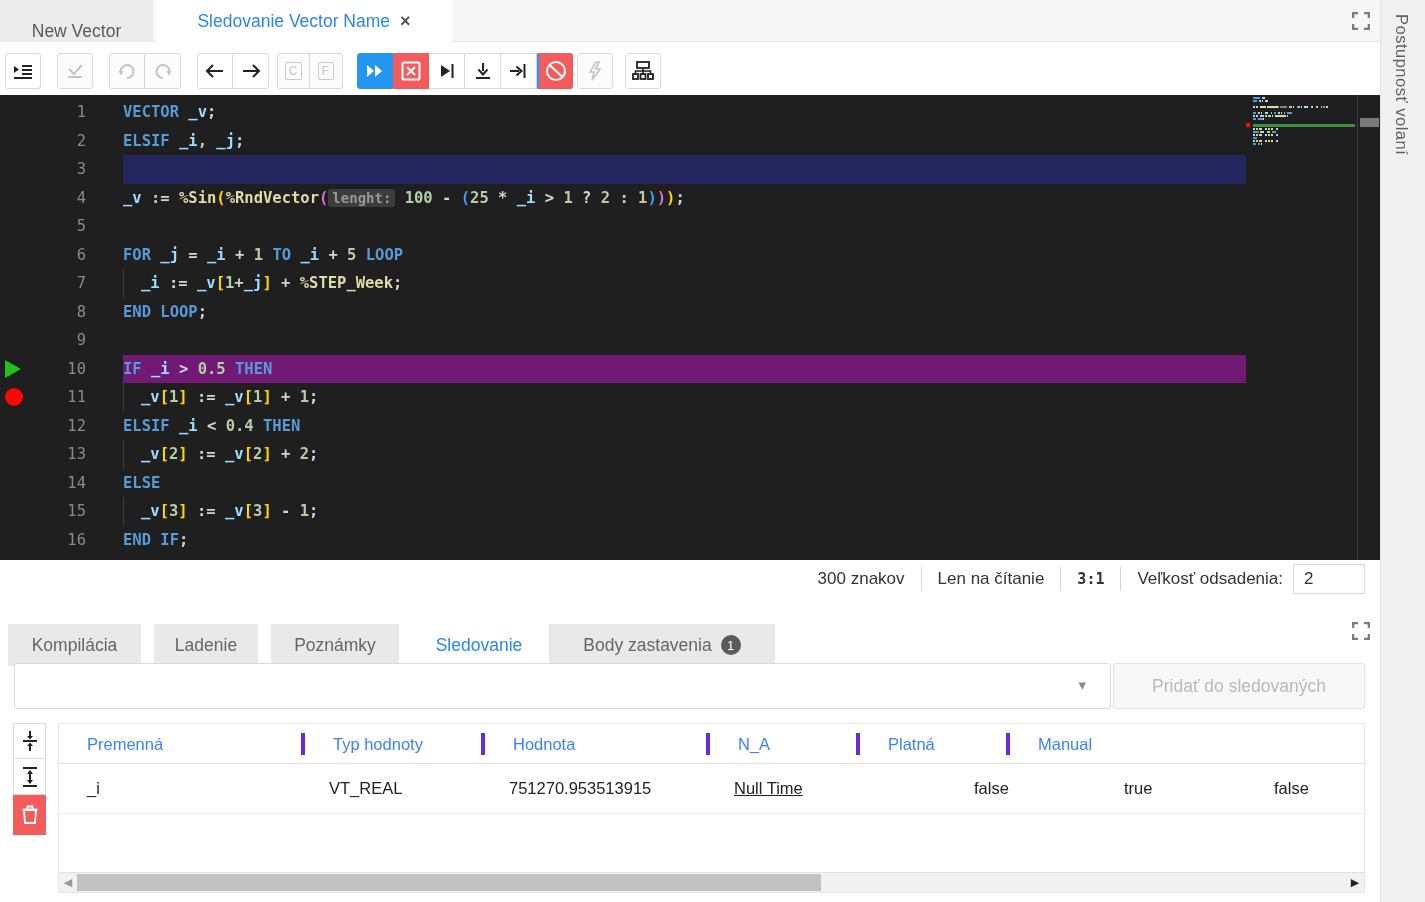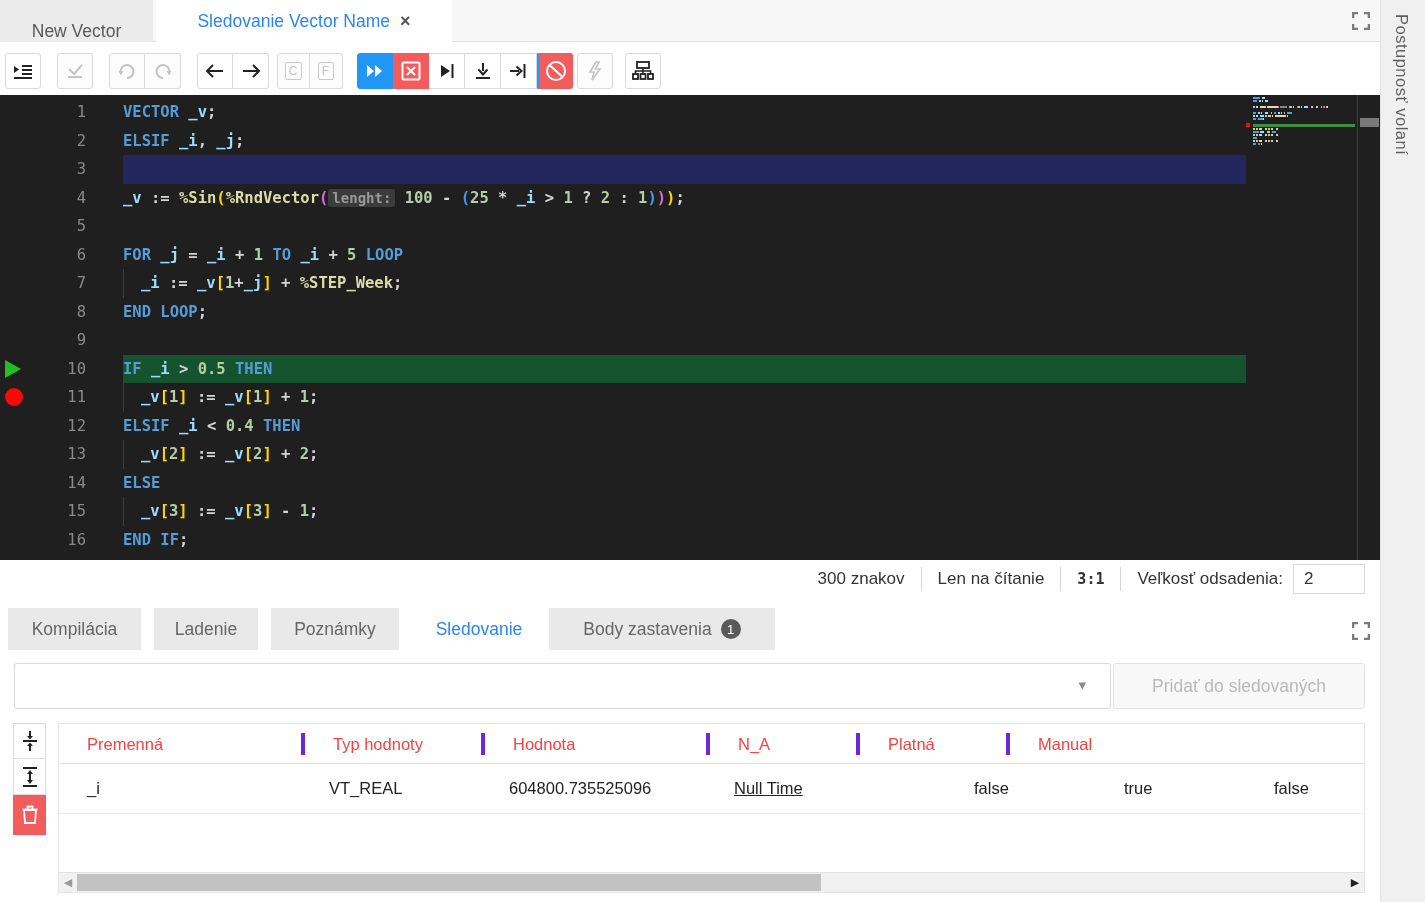--- a/index.html
+++ b/index.html
@@ -42,21 +42,21 @@
 
   
   .editor { position:absolute; top:95px; left:0; width:1380px; height:465px;
     background:#1f1f1f; overflow:hidden;
     font-family:"DejaVu Sans Mono", monospace; font-size:15.5px; font-weight:600; }
   .lines { position:absolute; top:3px; left:0; width:1357px; }
   .line { position:relative; height:28.5px; line-height:28.5px; display:flex; white-space:pre; }
   .ln { width:86px; text-align:right; color:#8a8a8a; font-weight:400; flex:none; }
   .code { margin-left:37px; width:1123px; flex:none; }
   .line.sel  .code { background:#23265c; }
-  .line.exec .code { background:#14532d; }
+  .line.exec .code { background:#701a75; }
   .guide { display:inline-block; width:18px; height:100%; border-left:1px solid #3d3d3d; vertical-align:top; }
   .tk-kw { color:#569cd6; } .tk-var { color:#9cdcfe; } .tk-fn { color:#dcdcaa; }
   .tk-num { color:#b5cea8; } .tk-op,.tk-pl { color:#d4d4d4; }
   .tk-b1 { color:#ffd602; } .tk-b2 { color:#d670d6; } .tk-b3 { color:#3a9ff4; }
   .tk-hint { color:#999; background:#3c3c3c; border-radius:3px; padding:1px 4px; font-size:14px; }
   .marker { position:absolute; left:5px; top:5px; }
   .play-tri { width:0; height:0; border-left:16px solid #1fc01f; border-top:9px solid transparent;
     border-bottom:9px solid transparent; }
   .bp-dot { width:18px; height:18px; border-radius:50%; background:#fb0707; }
   .minimap { position:absolute; top:2px; right:25px; width:102px; height:44px; }
@@ -71,21 +71,21 @@
     display:flex; align-items:center; justify-content:flex-end; padding-right:15px;
     font-size:17px; color:#333; }
   .statusbar .sep { width:1px; height:24px; background:#d4d4d4; margin:0 16px; }
   .pos { font-family:"DejaVu Sans Mono", monospace; font-weight:bold; font-size:15px; }
   .indent-input { width:72px; height:30px; border:1px solid #d9d9d9; font-size:17px;
     padding-left:10px; margin-left:10px; color:#333; font-family:"Liberation Sans",sans-serif; }
 
   
   .panel { position:absolute; top:598px; left:0; width:1380px; height:304px; background:#fff; }
   .ptabs { position:absolute; top:10px; left:0; width:1380px; height:42px; }
-  .ptab { position:absolute; top:0; height:42px; background:#e9e9e9; color:#666;
+  .ptab { position:absolute; top:16px; height:42px; background:#e9e9e9; color:#666;
     font-size:17.5px; display:flex; align-items:center; justify-content:center; gap:9px; }
   .ptab.active { background:#fff; color:#2a86e8; }
   .badge { width:20px; height:20px; border-radius:50%; background:#5a5a5a; color:#fff;
     font-size:13px; display:flex; align-items:center; justify-content:center; }
 
   .combo { position:absolute; top:65px; left:14px; width:1097px; height:46px; background:#fff;
     border:1px solid #d9d9d9; border-radius:3px; }
   .combo .chev { position:absolute; right:24px; top:12px; color:#8a8a8a; font-size:15px; }
   .addbtn { position:absolute; top:65px; left:1113px; width:252px; height:46px;
     background:#f8f8f8; border:1px solid #e3e3e3; border-radius:3px; color:#b9b9b9;
@@ -93,21 +93,21 @@
 
   .vtool { position:absolute; top:125px; left:13px; width:33px; }
   .vbtn { width:33px; height:36px; background:#fff; border:1px solid #dcdcdc;
     display:flex; align-items:center; justify-content:center; }
   .vbtn + .vbtn { border-top:none; }
   .vbtn.red { background:#f25c5c; border-color:#f25c5c; height:40px; }
 
   .wtable { position:absolute; top:125px; left:58px; width:1307px; height:170px;
     border:1px solid #e6e6e6; background:#fff; }
   .thead { display:flex; height:40px; align-items:center; border-bottom:1px solid #e0e0e0;
-    color:#ef4444; font-size:16.5px; }
+    color:#3b82f6; font-size:16.5px; }
   .th { padding-left:28px; height:22px; line-height:22px; border-left:4px solid #6d28d9; flex:none; }
   .th:first-child { border-left:none; }
   .trow { display:flex; height:50px; align-items:center; border-bottom:1px solid #ececec;
     color:#222; font-size:16.5px; }
   .td { padding-left:28px; flex:none; overflow:hidden; }
   .hscroll { position:absolute; bottom:0; left:0; width:1305px; height:20px; background:#f1f1f1;
     border-top:1px solid #e2e2e2; }
   .harrow { position:absolute; top:0; width:18px; height:19px; display:flex;
     align-items:center; justify-content:center; font-size:11px; }
   .harrow.left { left:0; color:#9a9a9a; }
@@ -478,21 +478,21 @@
             <div class="th" style="width: 180px;">Typ hodnoty</div>
             <div class="th" style="width: 225px;">Hodnota</div>
             <div class="th" style="width: 150px;">N_A</div>
             <div class="th" style="width: 150px;">Platná</div>
             <div class="th" style="width: 120px;">Manual</div>
           </div>
         <div id="tbody">
             <div class="trow">
               <div class="td" style="width: 242px;">_i</div>
               <div class="td" style="width: 180px;">VT_REAL</div>
-              <div class="td" style="width: 225px;">604800.735525096</div>
+              <div class="td" style="width: 225px;">751270.953513915</div>
               <div class="td" style="width: 240px; text-decoration: underline;">Null Time</div>
               <div class="td" style="width: 150px;">false</div>
               <div class="td" style="width: 150px;">true</div>
               <div class="td" style="width: 120px;">false</div>
             </div>
           </div>
         <div class="hscroll">
           <div class="harrow left">◀</div>
           <div class="hthumb"></div>
           <div class="harrow right">▶</div>

